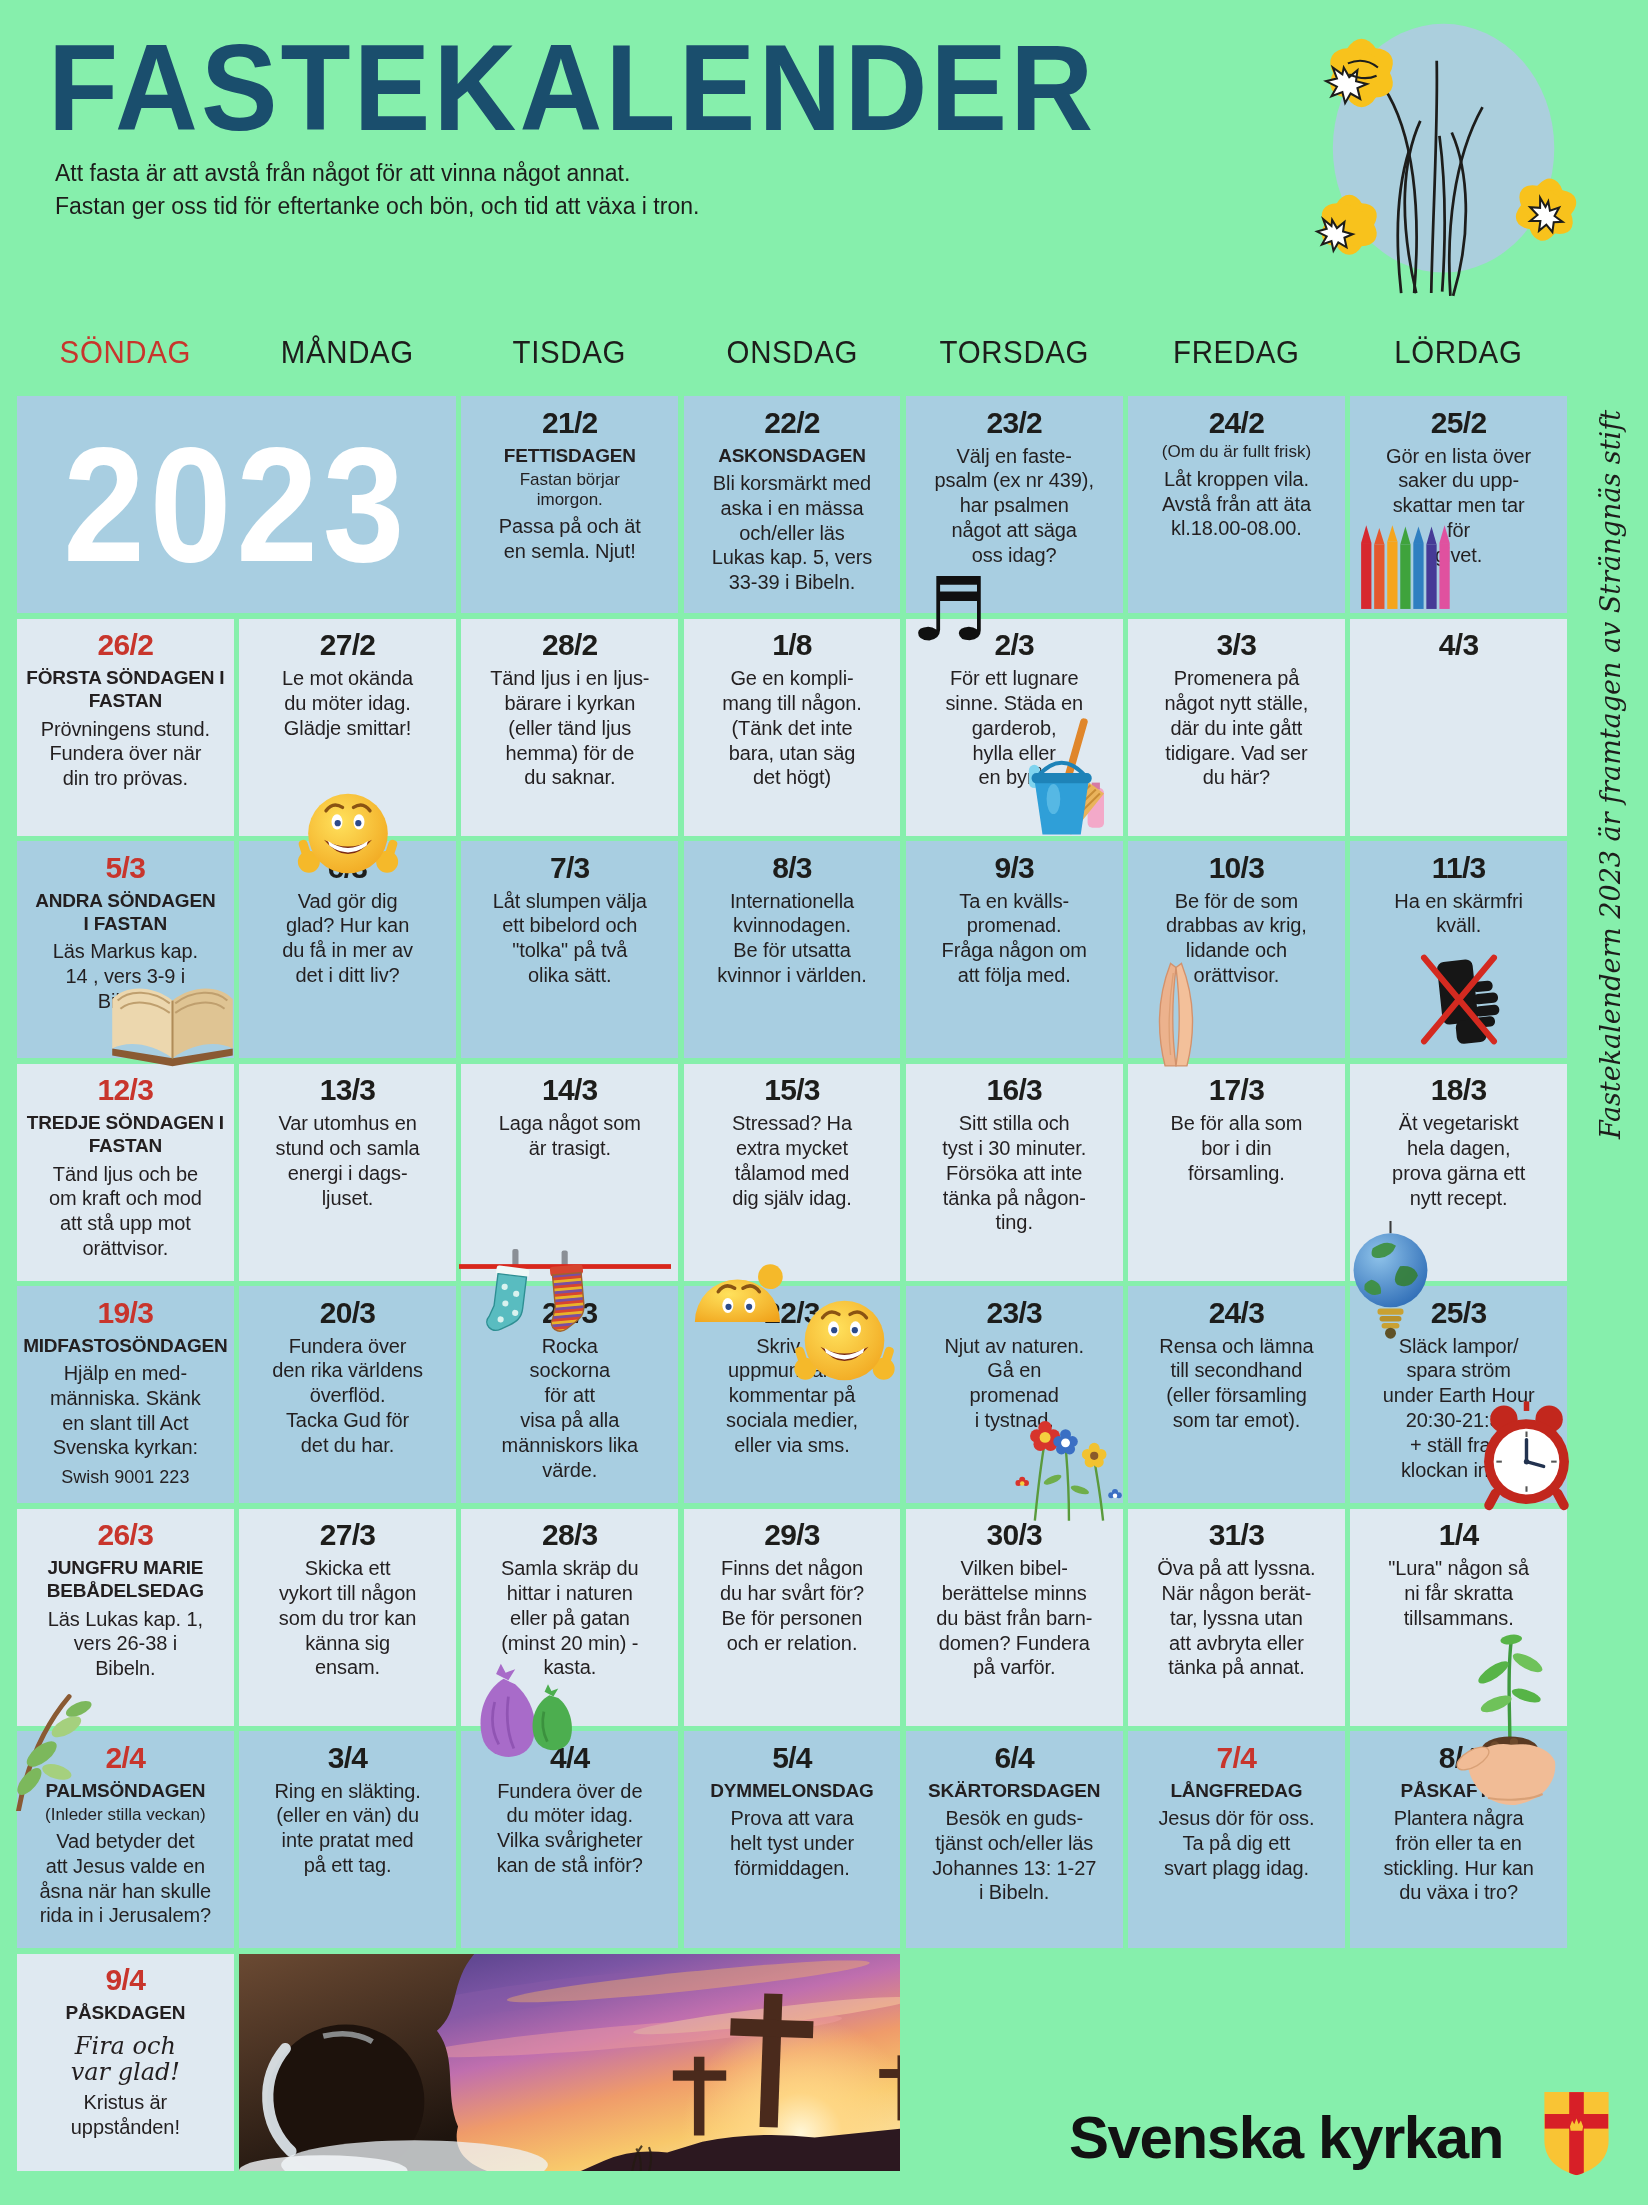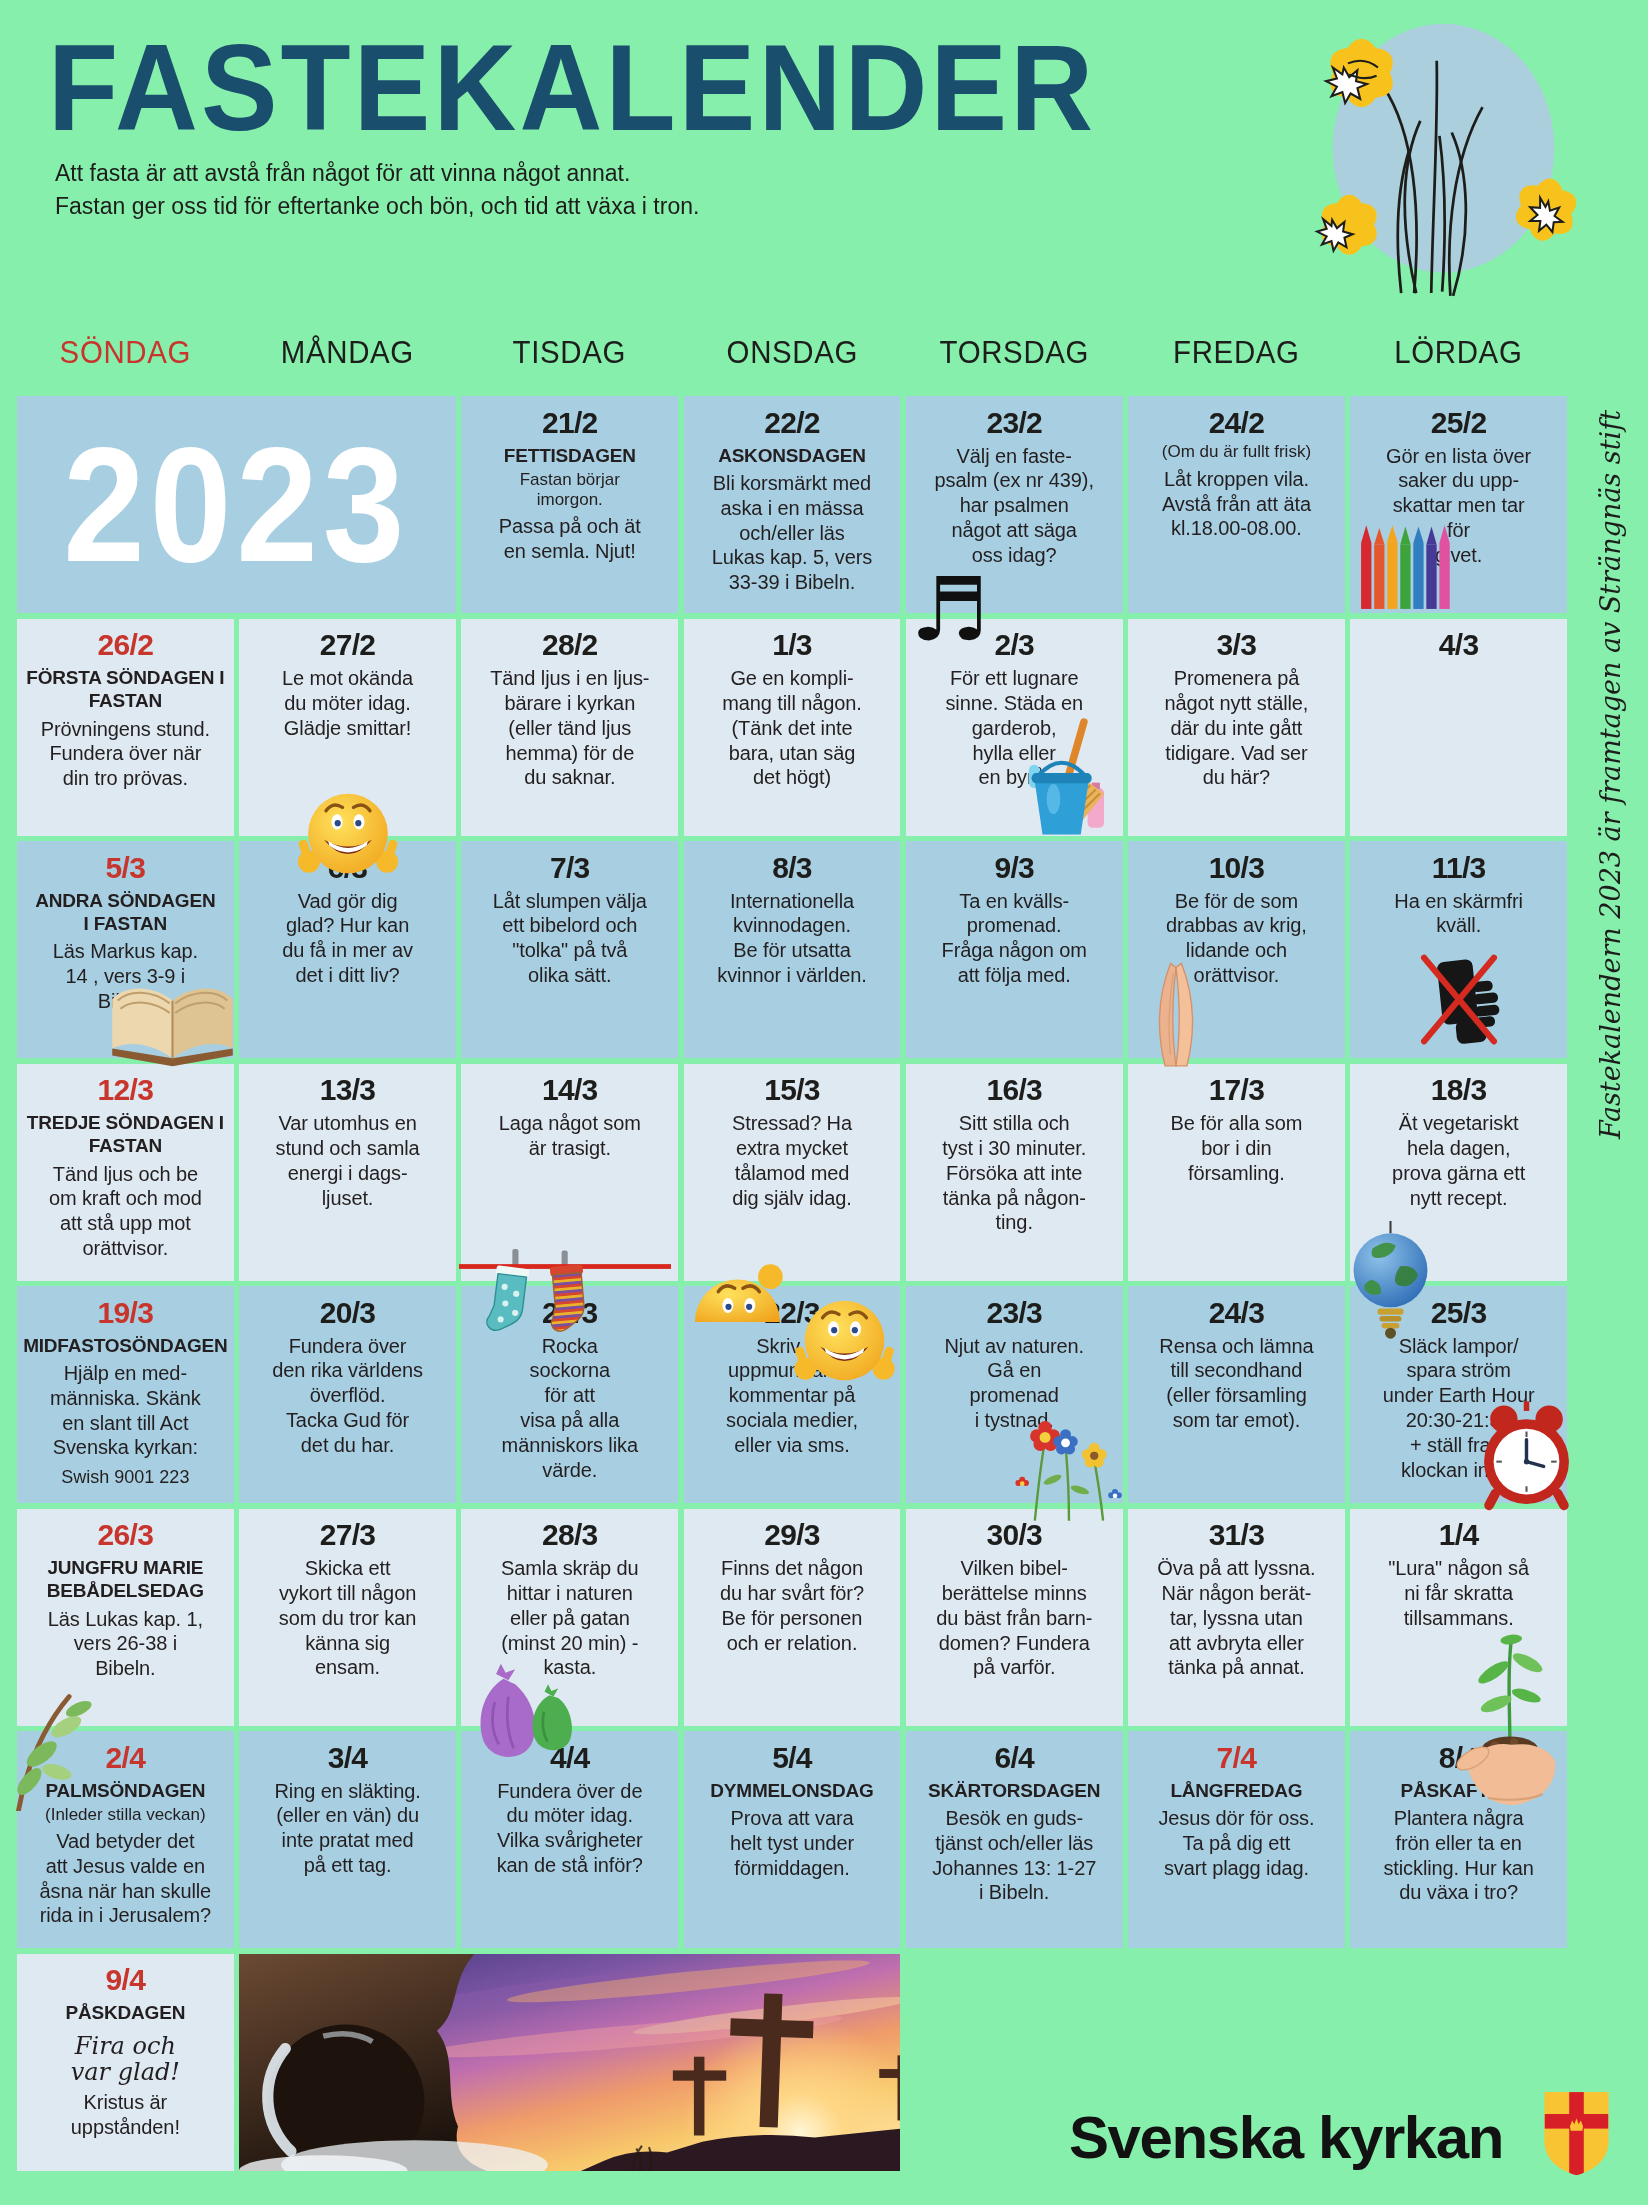--- a/index.html
+++ b/index.html
@@ -190,21 +190,21 @@
             <circle cx="90" cy="60" r="4.5" fill="#2c4a8a"></circle>
     <path d="M40,84 Q75,126 110,84 Q75,104 40,84 Z" fill="#7a2a14"></path>
     <path d="M46,86 Q75,106 104,86 L102,93 Q75,112 48,93 Z" fill="#fff"></path>
   </svg></div>
       </div>
       <div class="cell shade-light">
         <div class="date">28/2</div>
         <div class="body">Tänd ljus i en ljus-<br>bärare i kyrkan<br>(eller tänd ljus<br>hemma) för de<br>du saknar.</div>
       </div>
       <div class="cell shade-light">
-        <div class="date">1/3</div>
+        <div class="date">1/8</div>
         <div class="body">Ge en kompli-<br>mang till någon.<br>(Tänk det inte<br>bara, utan säg<br>det högt)</div>
       </div>
       <div class="cell shade-light">
         <div class="date">2/3</div>
         <div class="body">För ett lugnare<br>sinne. Städa en<br>garderob,<br>hylla eller<br>en byrå.</div>
         <div class="icon pos-br i-cleaning-icon"><svg width="110" height="123" viewBox="0 0 160 180">
     <rect x="116" y="104" width="24" height="58" rx="7" fill="#f3a9c9"></rect>
             <rect x="122" y="96" width="12" height="10" fill="#d67ba6"></rect>
     <rect x="30" y="70" width="16" height="34" rx="8" fill="#7fd4ef"></rect>
     <g transform="rotate(16 96 60)">

